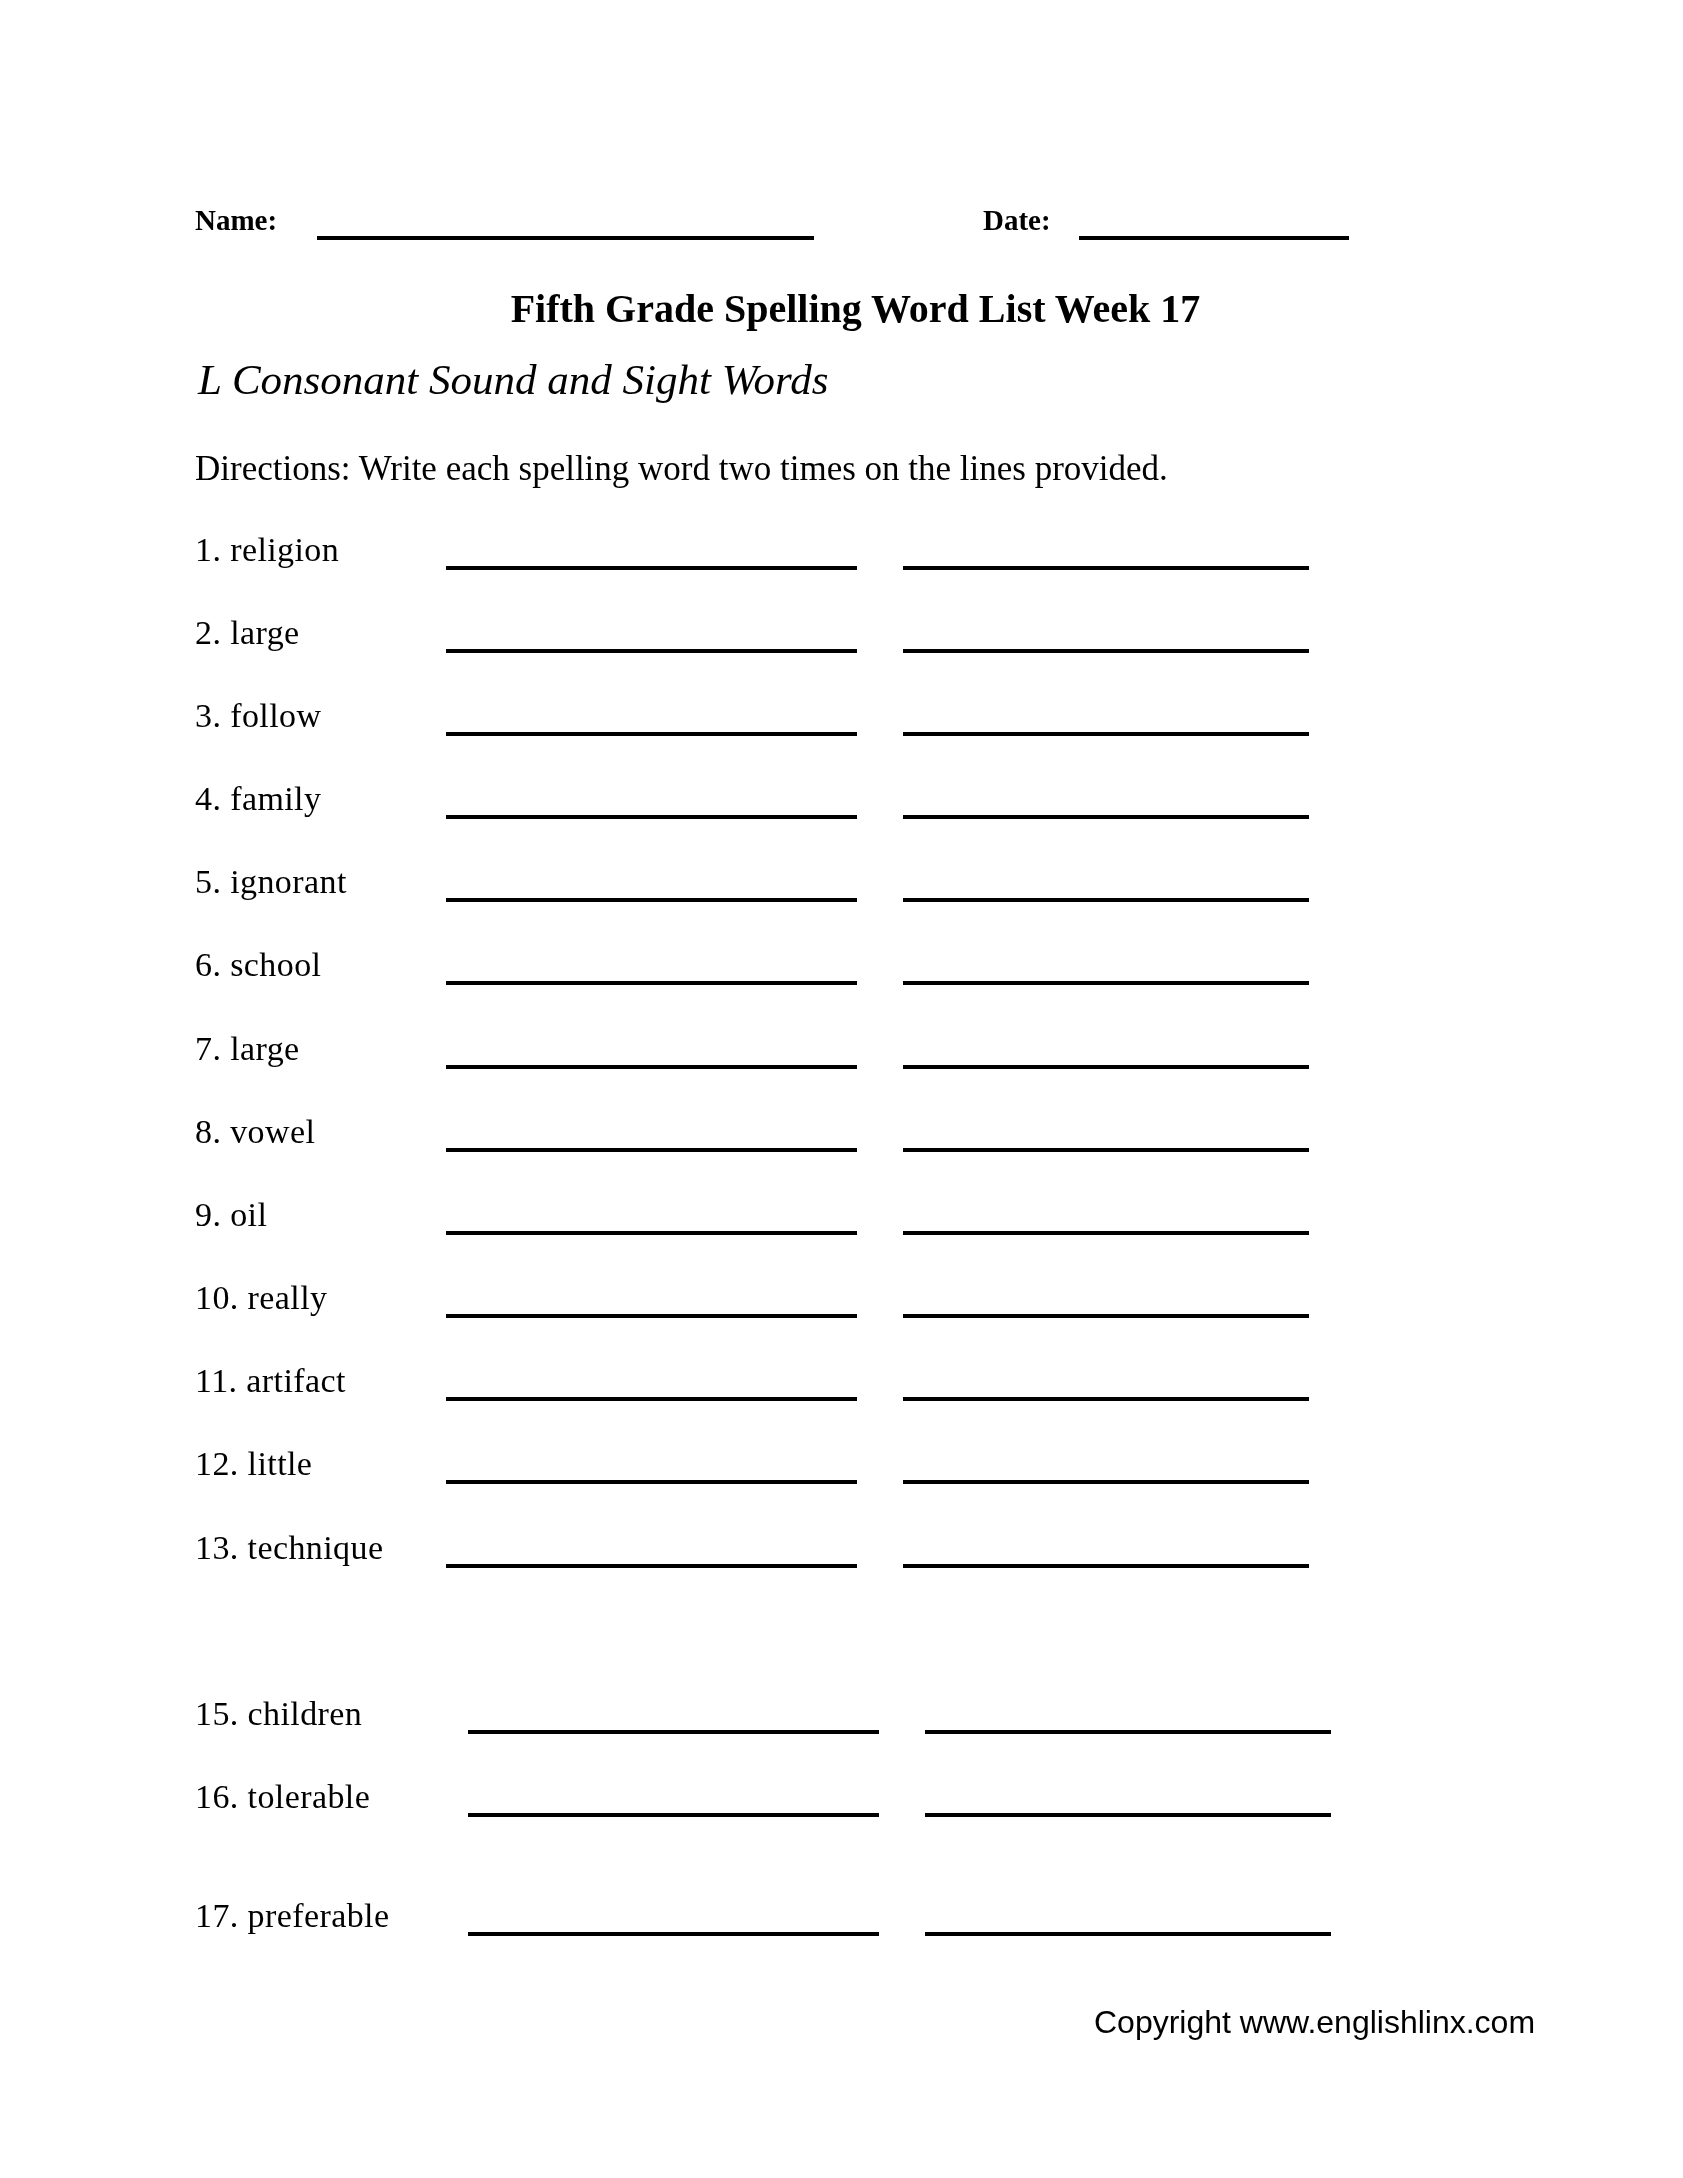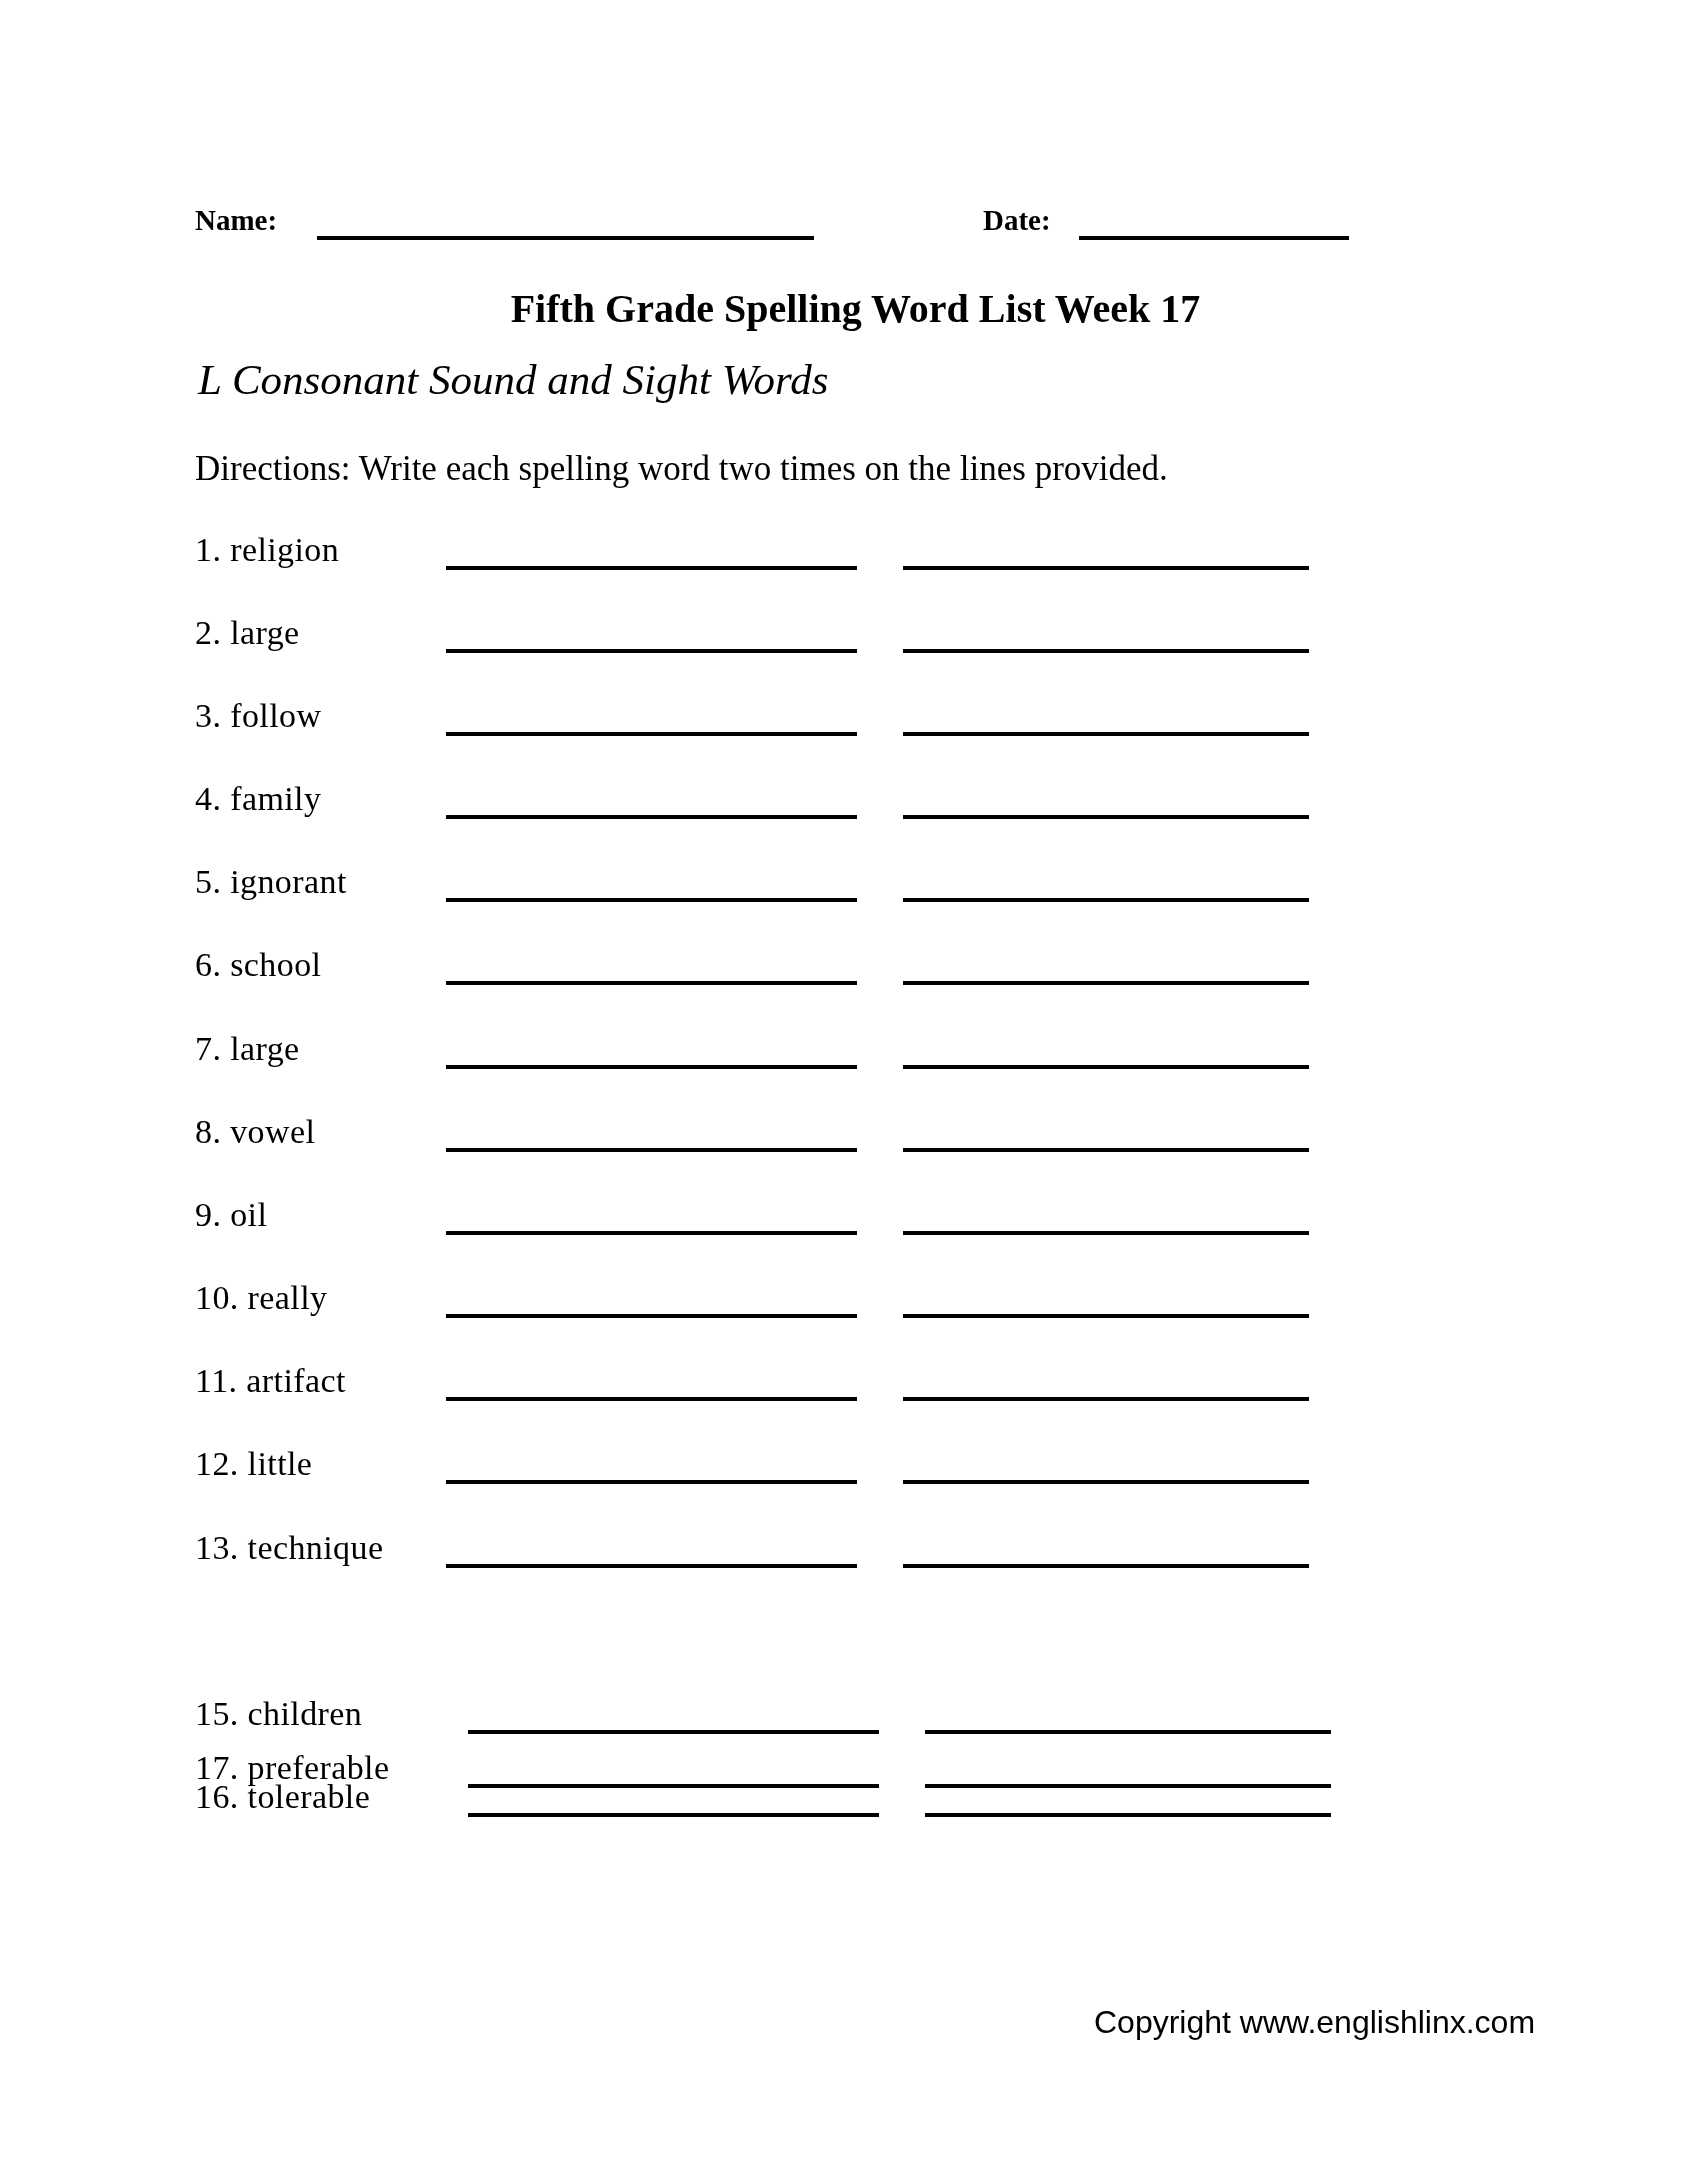--- a/index.html
+++ b/index.html
@@ -190,21 +190,21 @@
       <div class="row shift" style="top: 1694px;">
         <span class="num-word"><span>15.</span> <span>children</span></span>
         <span class="wline l1"></span>
         <span class="wline l2"></span>
       </div>
       <div class="row shift" style="top: 1777px;">
         <span class="num-word"><span>16.</span> <span>tolerable</span></span>
         <span class="wline l1"></span>
         <span class="wline l2"></span>
       </div>
-      <div class="row shift" style="top: 1748px;">
+      <div class="row shift" style="top: 1896px;">
         <span class="num-word"><span>17.</span> <span>preferable</span></span>
         <span class="wline l1"></span>
         <span class="wline l2"></span>
       </div>
     </div>
 
   <div class="copyright">Copyright www.englishlinx.com</div>
 
 </div>
 

